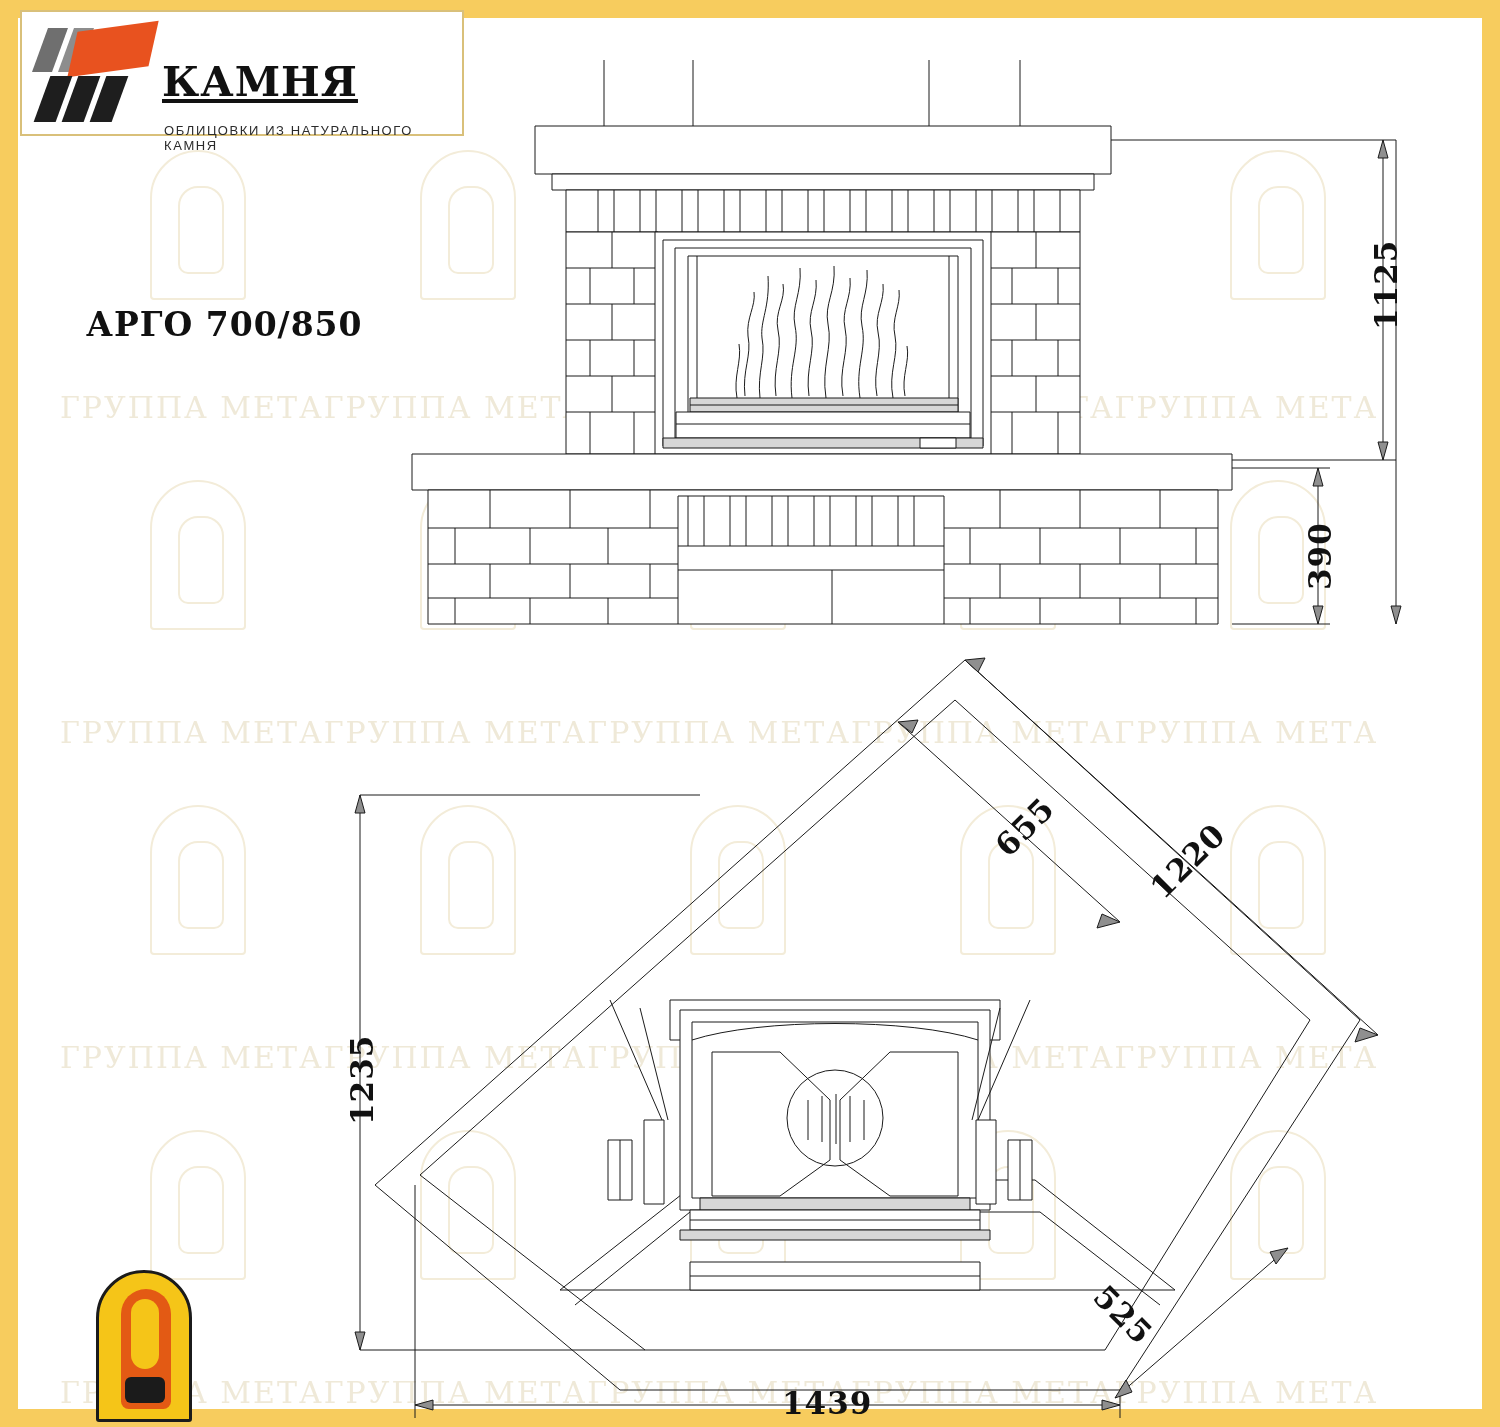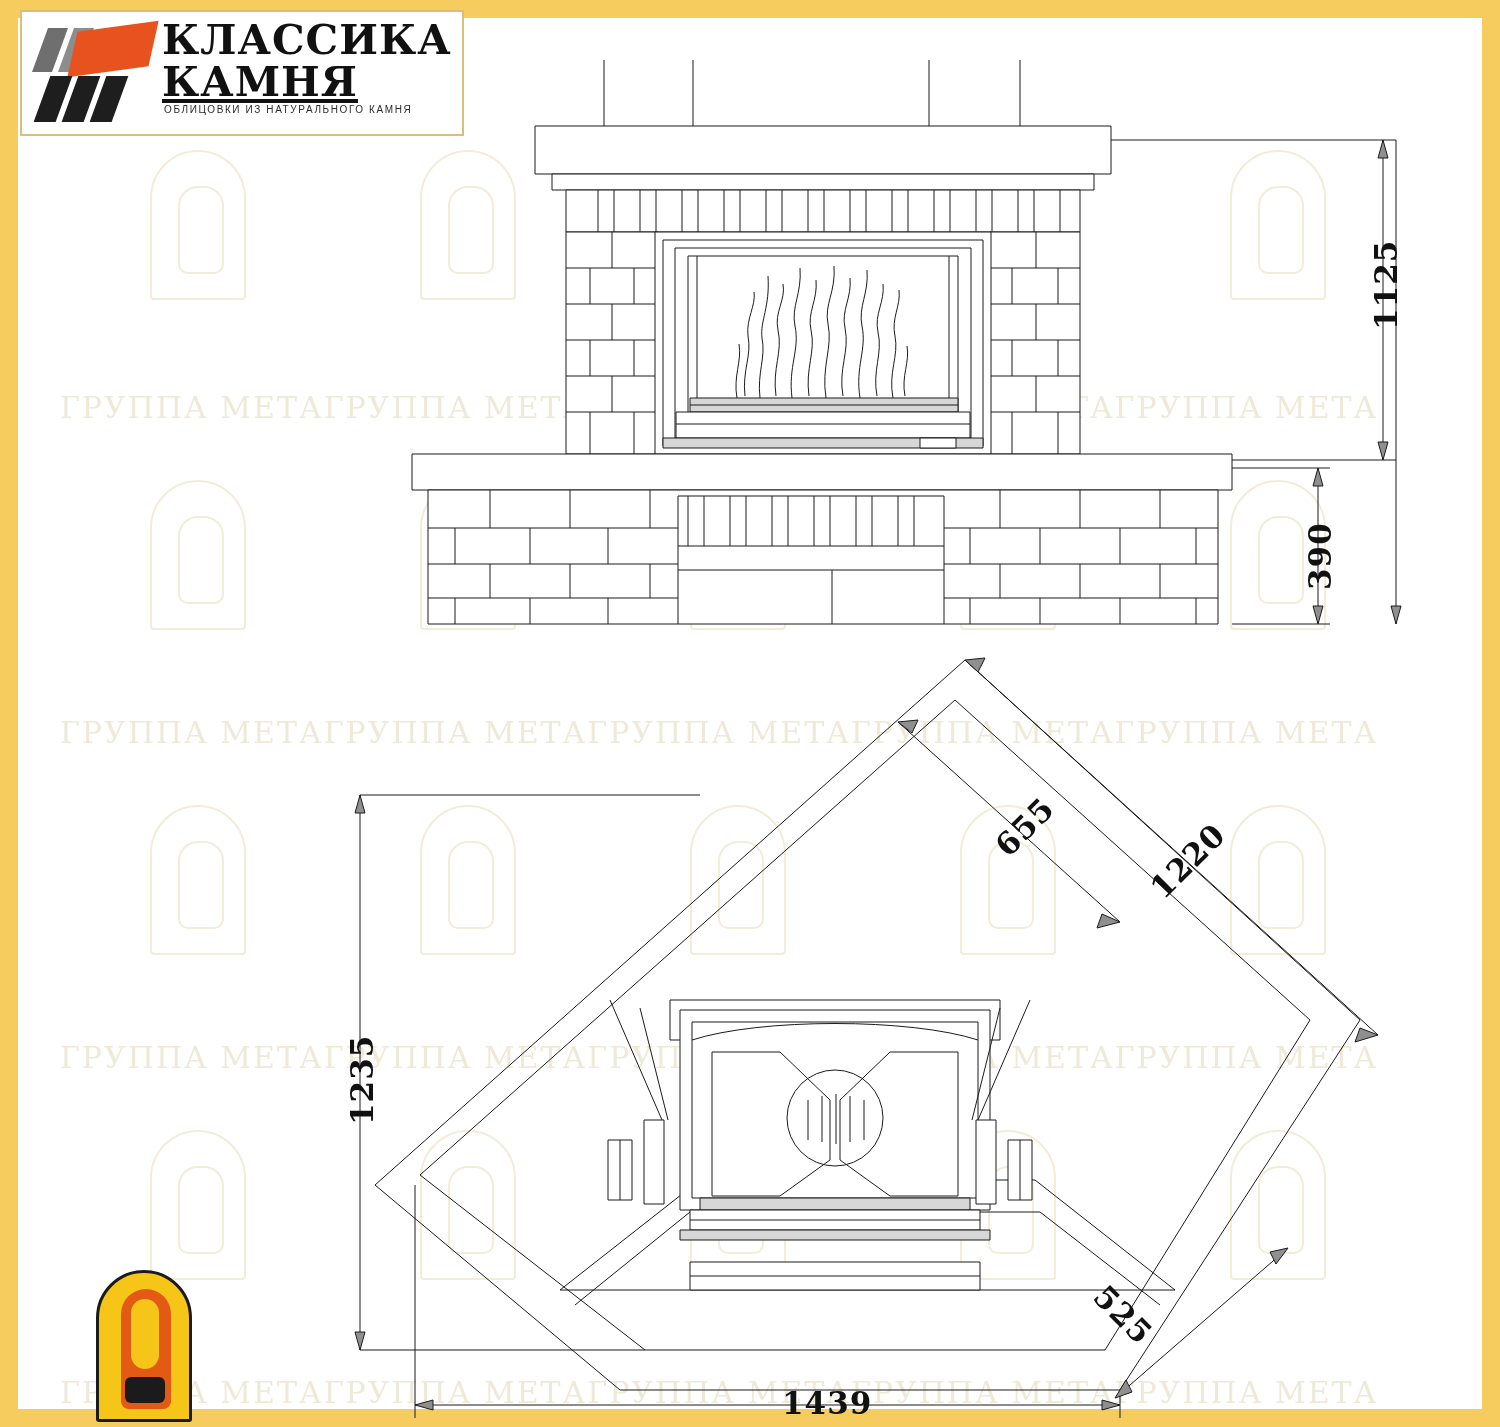--- a/index.html
+++ b/index.html
@@ -62,23 +62,23 @@
     font-family: "DejaVu Serif", serif;
     font-weight: bold;
     font-size: 41px;
     letter-spacing: 1px;
     line-height: 1.02;
     color: #111;
     white-space: pre;
   }
   .logo-sub {
     position: absolute;
-    left: 142px; top: 92px;
+    left: 142px; top: 111px;
     font-family: "Liberation Sans", sans-serif;
-    font-size: 10px;
+    font-size: 13px;
     letter-spacing: 1.6px;
     color: #2b2b2b;
   }
 
   
   .model-title {
     position: absolute;
     left: 86px; top: 305px;
     font-family: "DejaVu Serif", serif;
     font-weight: bold;
@@ -454,31 +454,31 @@
   </svg>
 
   <div class="dim rot90" style="left:1368px; top:330px;">1125</div>
   <div class="dim rot90" style="left:1302px; top:590px;">390</div>
   <div class="dim rot90" style="left:344px; top:1125px;">1235</div>
   <div class="dim rot45" style="left:1143px; top:880px;">1220</div>
   <div class="dim rot45" style="left:988px; top:838px;">655</div>
   <div class="dim rotm45" style="left:1112px; top:1278px;">525</div>
   <div class="dim" style="left:782px; top:1385px;">1439</div>
 
+  <div class="model-title">АРГО 700/850</div>
 
   <div class="logo-box">
     <div class="logo-swatch">
       <div class="bar b1"></div>
       <div class="bar b2"></div>
       <div class="orange"></div>
       <div class="bar b3"></div>
       <div class="bar b4"></div>
       <div class="bar b5"></div>
     </div>
-    <div class="logo-main">КЛАССИКА</div>
     <div class="logo-main" style="top:50px;text-decoration:underline;">КАМНЯ</div>
     <div class="logo-sub">ОБЛИЦОВКИ ИЗ НАТУРАЛЬНОГО КАМНЯ</div>
   </div>
 
   <div class="emblem">
     <div class="fig"></div>
   </div>
 
 </div>
 

